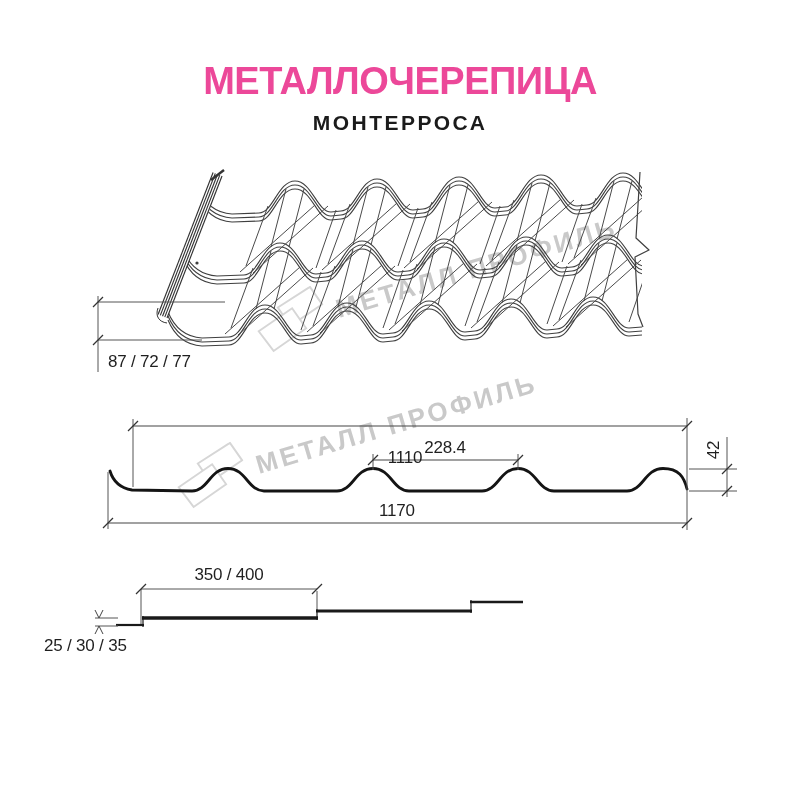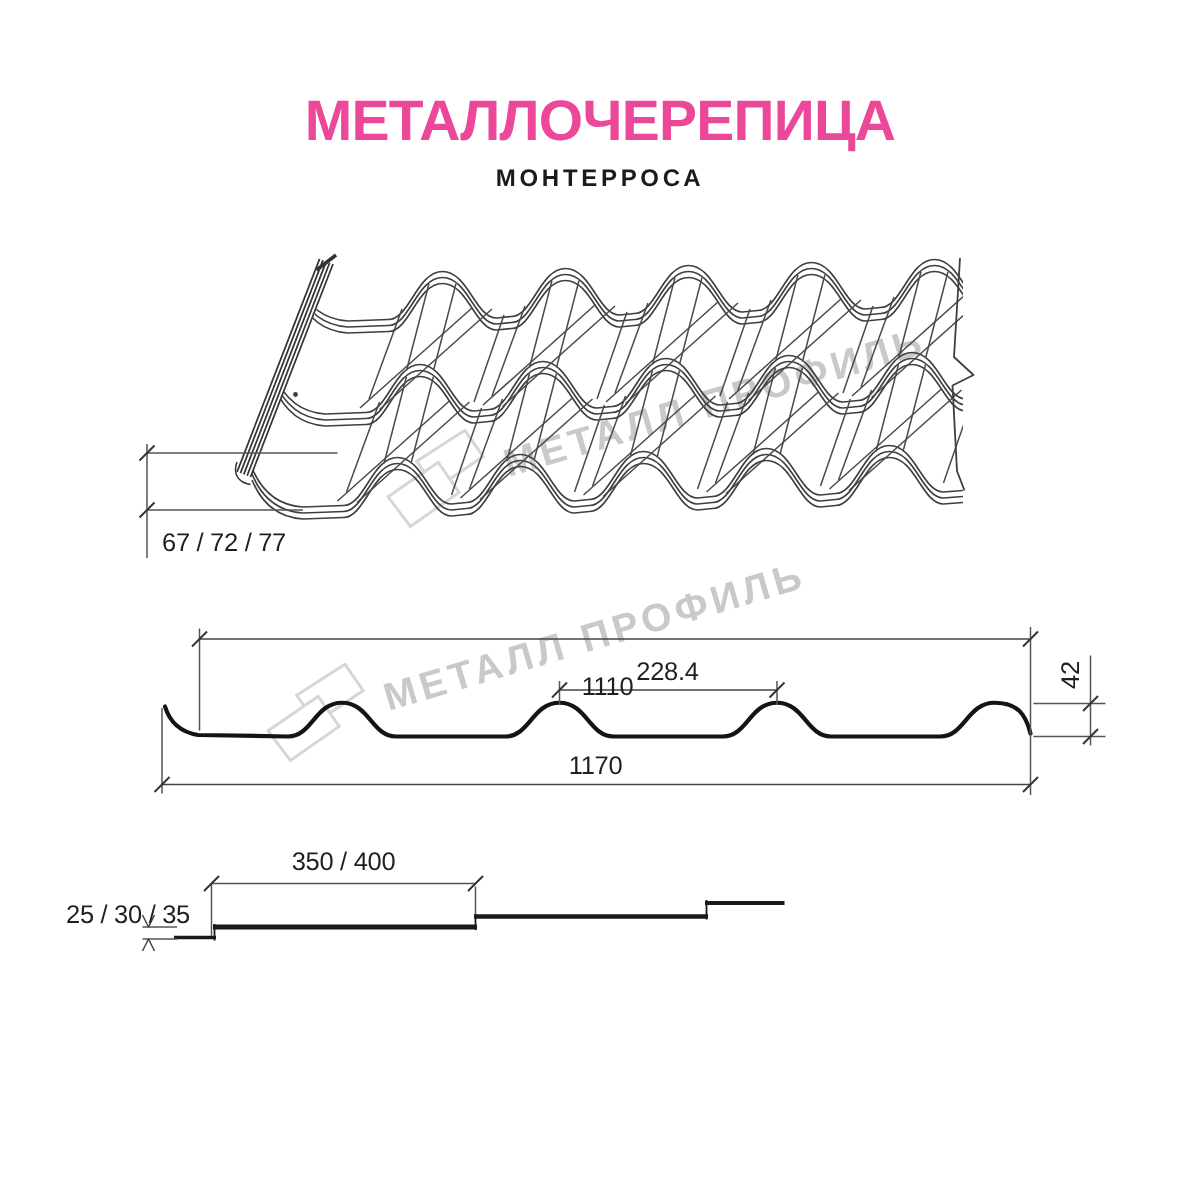--- a/index.html
+++ b/index.html
@@ -8,21 +8,21 @@
     background:#ffffff;
     font-family:"Liberation Sans","DejaVu Sans",sans-serif;
   }
   .page-title{
     position:absolute;left:0;right:0;top:60px;
     text-align:center;font-size:38px;font-weight:800;letter-spacing:-0.5px;
     color:#ec4899;white-space:nowrap;z-index:3;
   }
   .page-subtitle{
     position:absolute;left:0;right:0;top:111px;
-    text-align:center;font-size:16px;font-weight:600;letter-spacing:2.5px;
+    text-align:center;font-size:21px;font-weight:600;letter-spacing:2.5px;
     color:#1b1b1b;white-space:nowrap;z-index:3;
   }
   .wm{
     position:absolute;display:flex;align-items:flex-end;gap:11px;
     transform:rotate(-16.5deg);transform-origin:left center;
     color:#c9c9c9;font-size:26px;font-weight:600;letter-spacing:3px;
     white-space:nowrap;z-index:1;user-select:none;line-height:1.02;
   }
   .wm-1{left:256px;top:303px;}
   .wm-2{left:176px;top:459px;}
@@ -190,19 +190,19 @@
       <line x1="317" y1="591" x2="317" y2="609" stroke="#555555" stroke-width="1"></line>
       <line x1="136" y1="594" x2="146" y2="584" stroke="#333" stroke-width="1.3"></line>
       <line x1="312" y1="594" x2="322" y2="584" stroke="#333" stroke-width="1.3"></line>
       <line x1="95" y1="618" x2="118" y2="618" stroke="#555555" stroke-width="1"></line>
       <line x1="95" y1="626" x2="118" y2="626" stroke="#555555" stroke-width="1"></line>
       <path d="M 95,610 L 99,618 L 103,610" fill="none" stroke="#444" stroke-width="1" stroke-linejoin="round"></path>
       <path d="M 95,634 L 99,626 L 103,634" fill="none" stroke="#444" stroke-width="1" stroke-linejoin="round"></path>
     </g>
 </svg>
 
-<span class="lbl" style="left:108px;top:352px;">67 / 72 / 77</span>
+<span class="lbl" style="left:108px;top:352px;">87 / 72 / 77</span>
 <span class="lbl lbl-center" style="left:355px;top:404px;margin-top:44px;">1110</span>
 <span class="lbl lbl-center" style="left:395px;top:438px;">228.4</span>
 <span class="lbl lbl-rot" style="left:700px;top:440px;">42</span>
 <span class="lbl lbl-center" style="left:347px;top:501px;">1170</span>
 <span class="lbl lbl-center" style="left:179px;top:565px;">350 / 400</span>
-<span class="lbl" style="left:44px;top:600px;">25 / 30 / 35</span>
+<span class="lbl" style="left:44px;top:636px;">25 / 30 / 35</span>
 
 </body></html>

